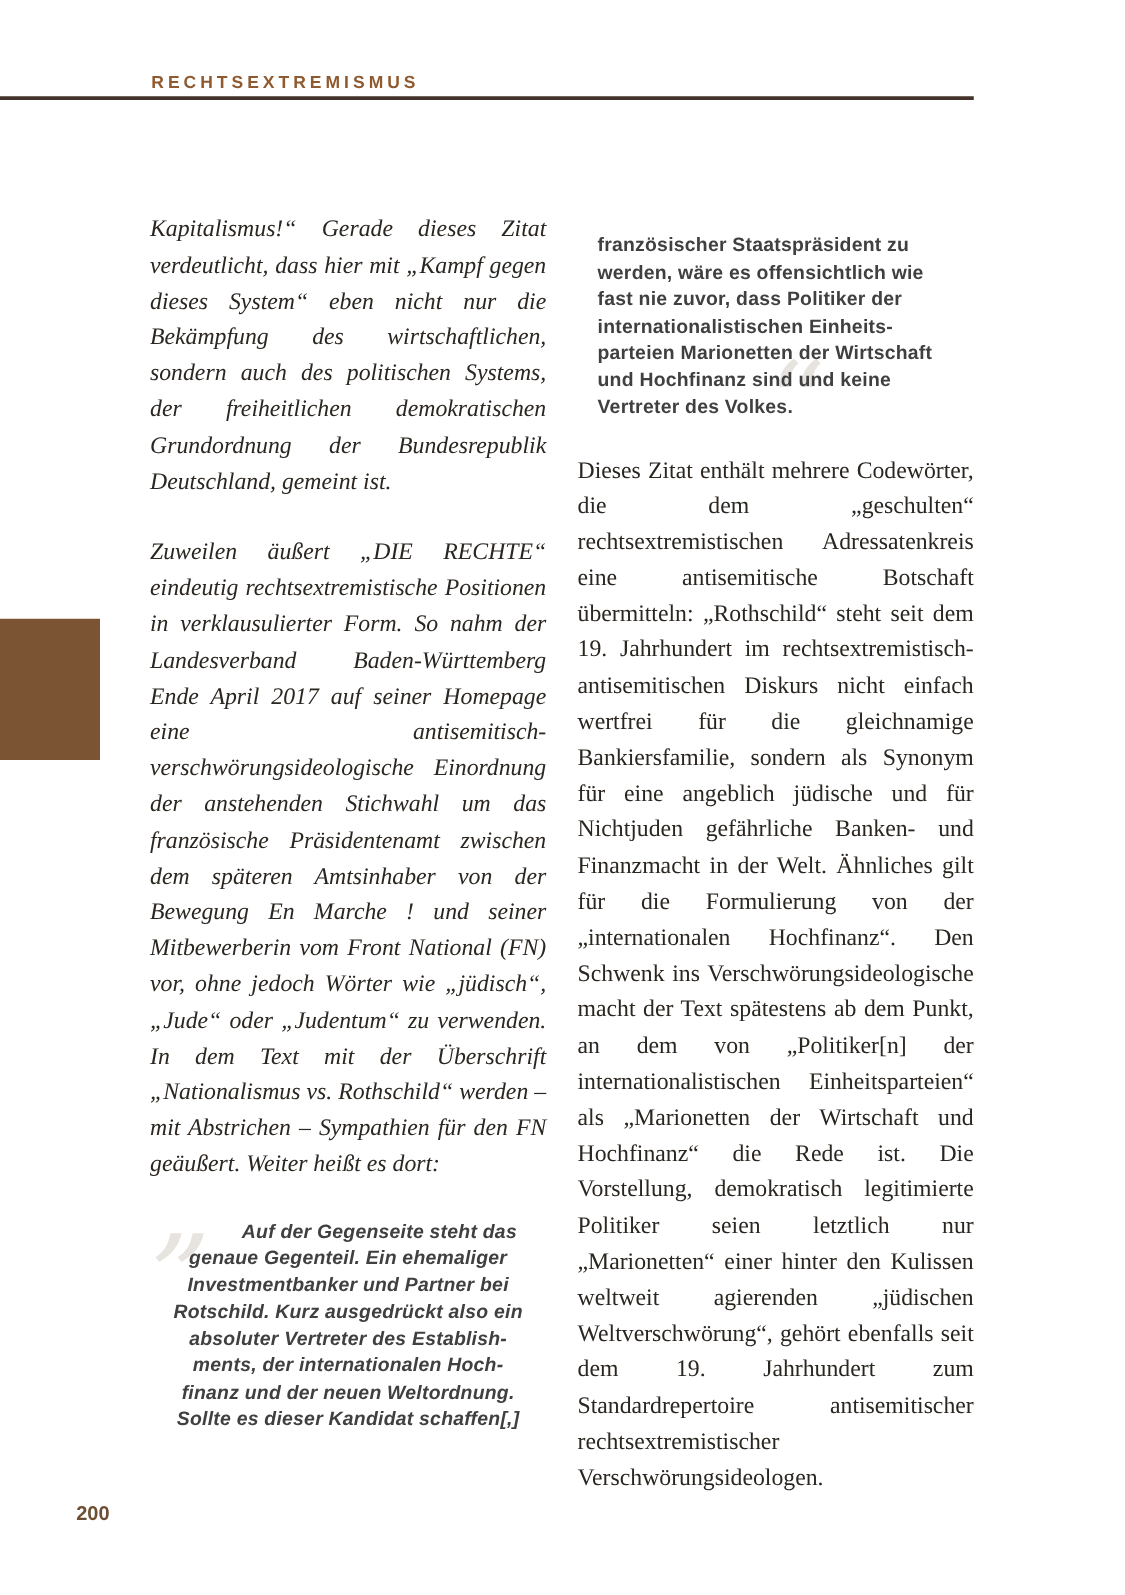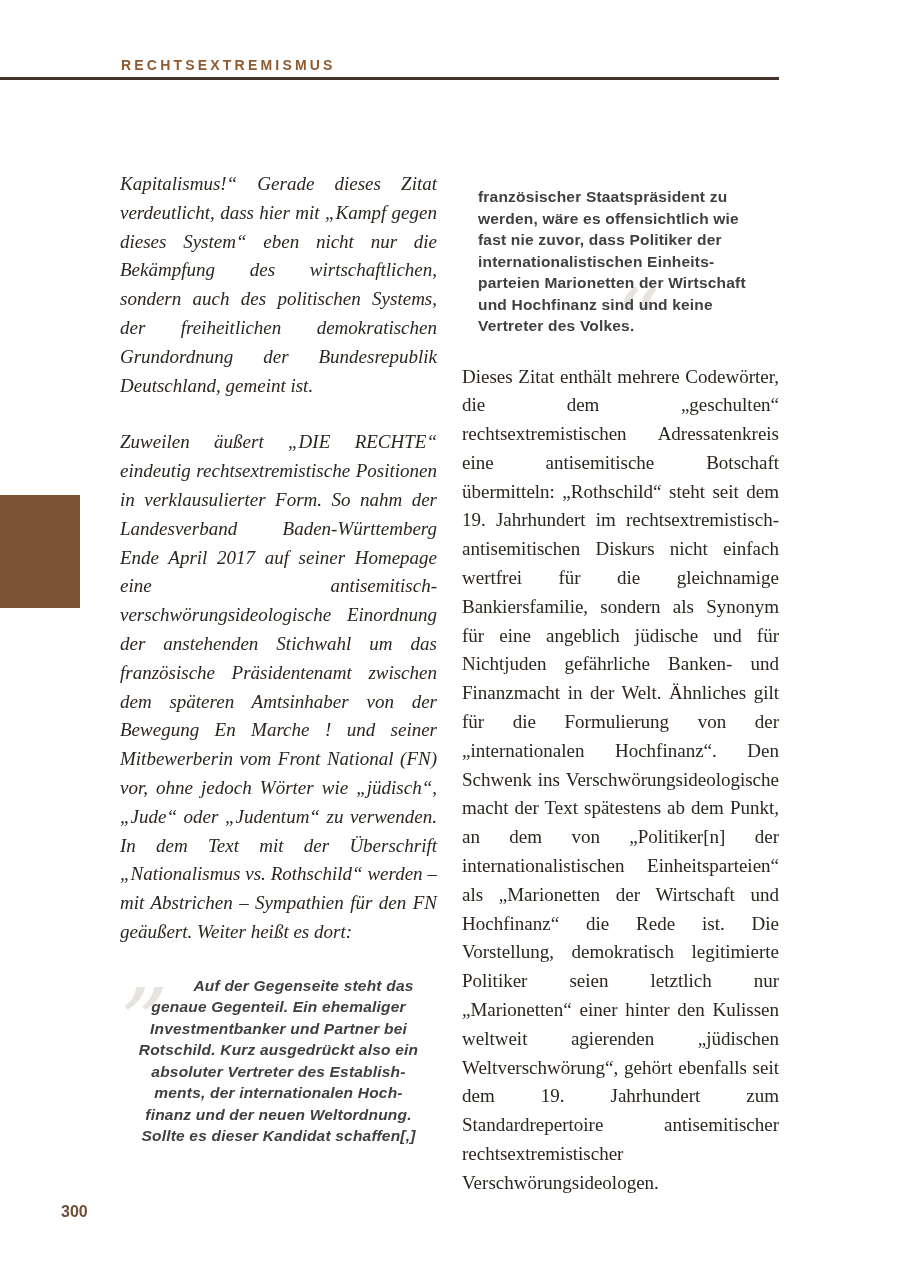--- a/index.html
+++ b/index.html
@@ -136,15 +136,15 @@
 werden, wäre es offensichtlich wie
 fast nie zuvor, dass Politiker der
 internationalistischen Einheits-
 parteien Marionetten der Wirtschaft
 und Hochfinanz sind und keine
 Vertreter des Volkes.</p>
     </div>
     <p class="body" lang="de">Dieses Zitat enthält mehrere Codewörter, die dem „geschulten“ rechtsextremistischen Adressatenkreis eine antisemitische Botschaft übermitteln: „Rothschild“ steht seit dem 19. Jahrhundert im rechtsextremistisch-antisemitischen Diskurs nicht einfach wertfrei für die gleichnamige Bankiersfamilie, sondern als Synonym für eine angeblich jüdische und für Nichtjuden gefährliche Banken- und Finanzmacht in der Welt. Ähnliches gilt für die Formulierung von der „internationalen Hochfinanz“. Den Schwenk ins Verschwörungsideologische macht der Text spätestens ab dem Punkt, an dem von „Politiker[n] der internationalistischen Einheitsparteien“ als „Marionetten der Wirtschaft und Hochfinanz“ die Rede ist. Die Vorstellung, demokratisch legitimierte Politiker seien letztlich nur „Marionetten“ einer hinter den Kulissen weltweit agierenden „jüdischen Weltverschwörung“, gehört ebenfalls seit dem 19. Jahrhundert zum Standardrepertoire antisemitischer rechtsextremistischer Verschwörungsideologen.</p>
   </section>
 
-  <div class="pagenum">300</div>
+  <div class="pagenum">200</div>
 
 </div>
 
 </body></html>

